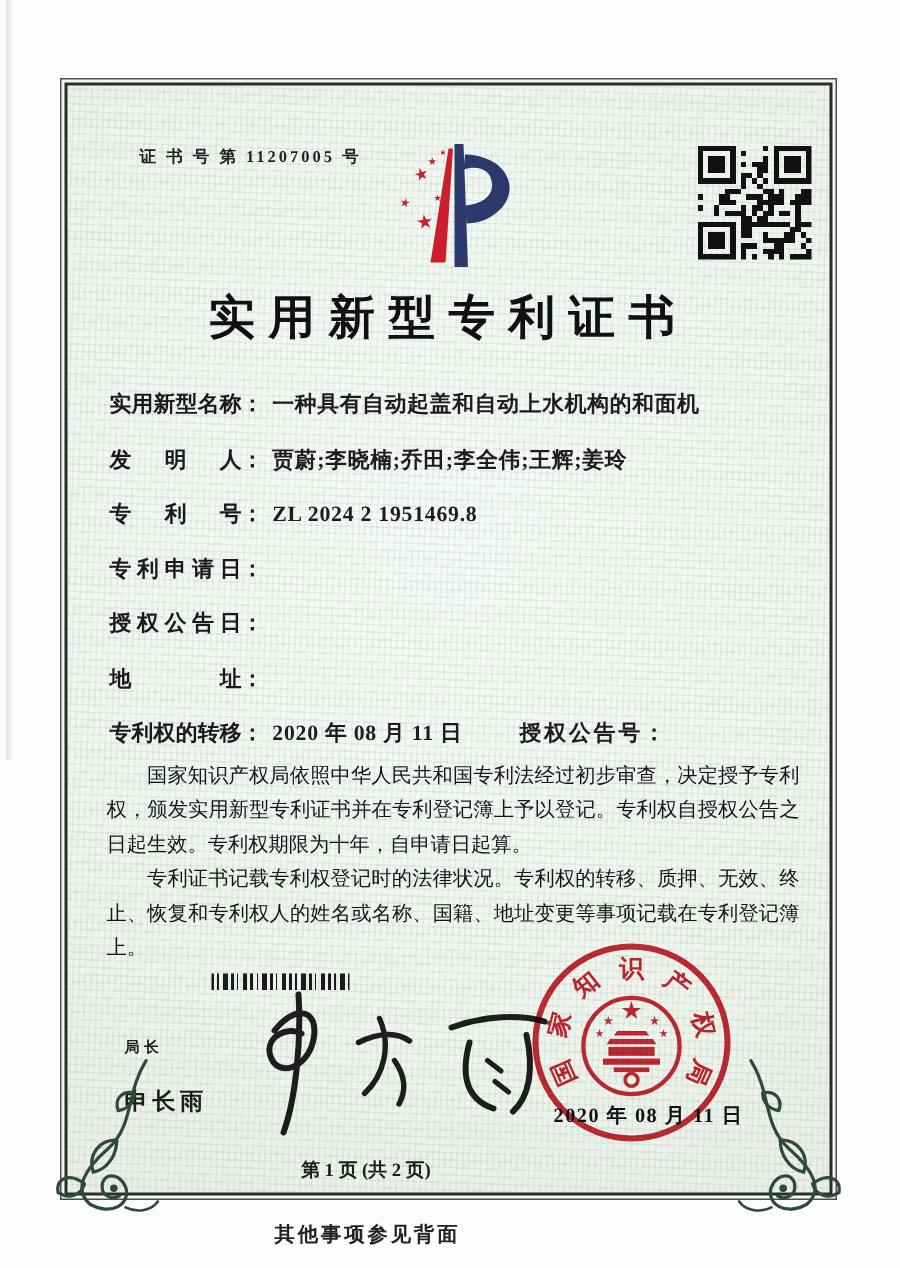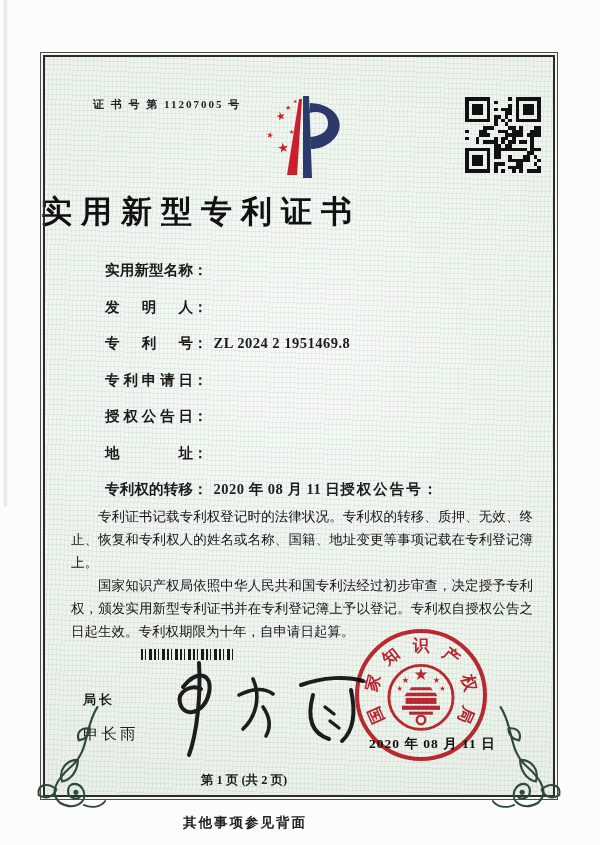--- a/index.html
+++ b/index.html
@@ -36,52 +36,52 @@
   .cert-no {
     position:absolute; left:52px; top:44px;
     font-size:11px; letter-spacing:2px; color:#222; font-weight:600;
   }
   .logo { position:absolute; left:212px; top:34px; width:100px; height:100px; }
   .qr { position:absolute; left:424px; top:44px; width:76px; height:76px; }
   .qr svg { width:100%; height:100%; }
 
   .title {
     position:absolute; left:0; top:138px; width:100%;
-    text-align:left; font-size:31px; font-weight:700;
+    text-align:center; font-size:31px; font-weight:700;
     letter-spacing:9px; color:#111;
   }
 
   
   .fields { position:absolute; left:32px; top:206px; width:460px; font-size:14.5px; }
   .frow { display:flex; margin-bottom:14.5px; line-height:22px; white-space:nowrap; }
   .flabel {
     display:inline-block; width:88px; font-weight:700; color:#1a1a1a;
-    text-align:justify; text-align-last:justify;margin-left:32px;
+    text-align:justify; text-align-last:justify;
   }
   .fcolon { font-weight:700; margin-right:6px; }
   .fvalue { font-weight:600; letter-spacing:0.5px; }
-  .frow.grant .col2 { display:flex; }
+  .frow.grant .col2 { margin-left:38px; display:flex; }
   .frow.grant .flabel2 { display:inline-block; font-weight:700; letter-spacing:2px; }
 
   
   .body-text {
     position:absolute; left:30px; top:452px; width:462px;
     font-size:13.5px; line-height:23px; text-align:justify; color:#151515; font-weight:500;
   }
   .body-text p { text-indent:2em; }
 
   
   .barcode {
     position:absolute; left:100px; top:596px; width:92px; height:11px;
     background:repeating-linear-gradient(90deg,#1b1b1b 0 2px, transparent 2px 4px, #1b1b1b 4px 5px, transparent 5px 8px, #1b1b1b 8px 11px, transparent 11px 13px);
   }
 
   
-  .sig-title { position:absolute; left:42px; top:638px; font-size:13px; font-weight:700; letter-spacing:3px; }
-  .sig-name  { position:absolute; left:42px; top:671px; font-size:15.5px; font-weight:400; letter-spacing:3px;text-align:right; }
+  .sig-title { position:absolute; left:42px; top:638px; font-size:10px; font-weight:700; letter-spacing:3px; }
+  .sig-name  { position:absolute; left:42px; top:671px; font-size:15.5px; font-weight:700; letter-spacing:3px;text-align:right; }
   .signature { position:absolute; left:112px; top:602px; width:228px; height:112px; }
 
   
   .seal {
     position:absolute; left:314px; top:576px; width:132px; height:132px;
     border:4px solid rgba(198,26,38,0.92); border-radius:50%;
     mix-blend-mode:multiply;
   }
   .seal-char {
     position:absolute; left:50%; top:50%; width:18px; height:18px; margin:-9px 0 0 -9px;
@@ -367,24 +367,26 @@
         <rect x="19" y="20" width="1" height="1" fill="#111"></rect>
         <rect x="20" y="20" width="1" height="1" fill="#111"></rect>
       </svg></div>
 
   <div class="title">实用新型专利证书</div>
 
   <div class="fields">
     <div class="frow">
       <span class="flabel">实用新型名称</span>
         <span class="fcolon">：</span>
+      <span class="fvalue">一种具有自动起盖和自动上水机构的和面机</span>
     </div>
     <div class="frow">
       <span class="flabel">发明人</span>
         <span class="fcolon">：</span>
+      <span class="fvalue">贾蔚;李晓楠;乔田;李全伟;王辉;姜玲</span>
     </div>
     <div class="frow">
       <span class="flabel">专利号</span>
         <span class="fcolon">：</span>
       <span class="fvalue">ZL 2024 2 1951469.8</span>
     </div>
     <div class="frow">
       <span class="flabel">专利申请日</span>
         <span class="fcolon">：</span>
     </div>
@@ -401,22 +403,22 @@
         <span class="fcolon">：</span>
       <span class="fvalue">2020 年 08 月 11 日</span>
       <span class="col2">
         <span class="flabel2">授权公告号</span>
           <span class="fcolon">：</span>
       </span>
     </div>
   </div>
 
   <div class="body-text">
+    <p>国家知识产权局依照中华人民共和国专利法经过初步审查，决定授予专利权，颁发实用新型专利证书并在专利登记簿上予以登记。专利权自授权公告之日起生效。专利权期限为十年，自申请日起算。</p>
     <p>专利证书记载专利权登记时的法律状况。专利权的转移、质押、无效、终止、恢复和专利权人的姓名或名称、国籍、地址变更等事项记载在专利登记簿上。</p>
-    <p>国家知识产权局依照中华人民共和国专利法经过初步审查，决定授予专利权，颁发实用新型专利证书并在专利登记簿上予以登记。专利权自授权公告之日起生效。专利权期限为十年，自申请日起算。</p>
   </div>
 
   <div class="barcode"></div>
 
   <div class="sig-title">局长</div>
   <div class="sig-name">申长雨</div>
   <div class="signature">
     <svg viewBox="0 0 228 112" fill="none" stroke="#1d1d1d" stroke-width="4" stroke-linecap="round">
       <path d="M30,32 C44,14 60,18 56,38 C52,58 31,64 27,48 C24,36 39,29 48,34"></path>
       <path d="M46,8 C48,40 44,78 36,100"></path>

